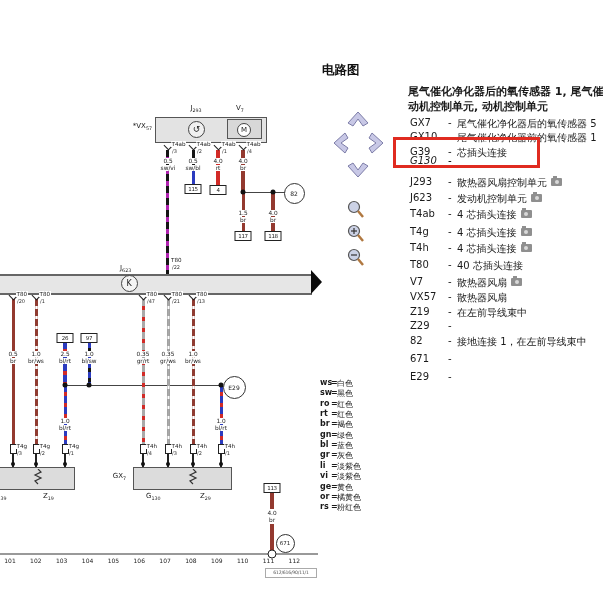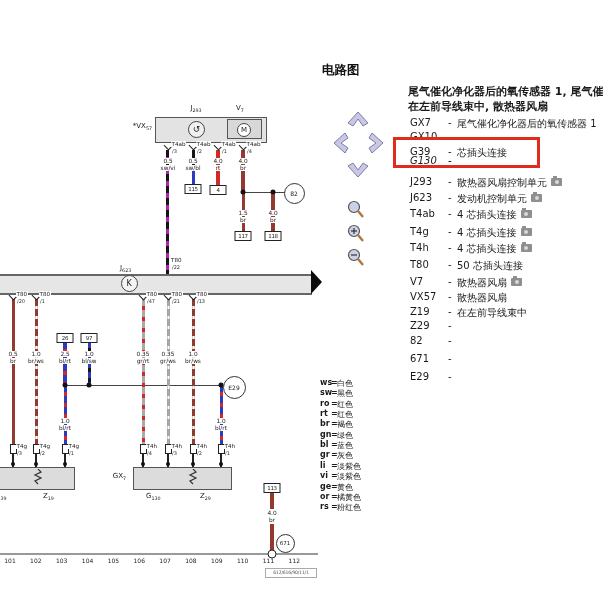--- a/index.html
+++ b/index.html
@@ -278,31 +278,32 @@
     <line x1="8" y1="5" x2="8" y2="11" stroke="#333" stroke-width="1.2"></line>
     <line x1="12" y1="12" x2="17" y2="18" stroke="#b07840" stroke-width="2.5"></line>
   </svg>
 <svg class="navbtn" style="left:346px;top:247px" width="20" height="22">
     <circle cx="8" cy="8" r="5.5" fill="#ccd2e6" stroke="#555" stroke-width="1.2"></circle>
     <line x1="5" y1="8" x2="11" y2="8" stroke="#333" stroke-width="1.2"></line>
     <line x1="12" y1="12" x2="17" y2="18" stroke="#b07840" stroke-width="2.5"></line>
   </svg>
 
 <div class="hdr" style="top:84px">尾气催化净化器后的氧传感器 1, 尾气催化净化器前的氧传感器 1, 发</div>
-<div class="hdr" style="top:99px">在左前导线束中, 散热器风扇</div>
+<div class="hdr" style="top:99px">动机控制单元, 动机控制单元</div>
 
 <div id="legend">
     <span class="legend-row" style="top: 117px;">
       <span class="lg-code">GX7</span>
       <span class="lg-dash">-</span>
-      <span class="lg-desc">尾气催化净化器后的氧传感器 1</span>
+      <span class="lg-desc">尾气催化净化器后的氧传感器 5</span>
     </span>
     <span class="legend-row" style="top: 131px;">
       <span class="lg-code">GX10</span>
       <span class="lg-dash">-</span>
+      <span class="lg-desc">尾气催化净化器前的氧传感器 1</span>
     </span>
     <span class="legend-row" style="top: 146px;">
       <span class="lg-code">G39</span>
       <span class="lg-dash">-</span>
       <span class="lg-desc">芯插头连接</span>
     </span>
     <span class="legend-row" style="top: 155px; font-style: italic;">
       <span class="lg-code">G130</span>
       <span class="lg-dash">-</span>
     </span>
@@ -327,21 +328,21 @@
       <span class="lg-desc">4 芯插头连接<span class="cam"></span></span>
     </span>
     <span class="legend-row" style="top: 242px;">
       <span class="lg-code">T4h</span>
       <span class="lg-dash">-</span>
       <span class="lg-desc">4 芯插头连接<span class="cam"></span></span>
     </span>
     <span class="legend-row" style="top: 259px;">
       <span class="lg-code">T80</span>
       <span class="lg-dash">-</span>
-      <span class="lg-desc">50 芯插头连接</span>
+      <span class="lg-desc">40 芯插头连接</span>
     </span>
     <span class="legend-row" style="top: 276px;">
       <span class="lg-code">V7</span>
       <span class="lg-dash">-</span>
       <span class="lg-desc">散热器风扇<span class="cam"></span></span>
     </span>
     <span class="legend-row" style="top: 291px;">
       <span class="lg-code">VX57</span>
       <span class="lg-dash">-</span>
       <span class="lg-desc">散热器风扇</span>
@@ -351,20 +352,21 @@
       <span class="lg-dash">-</span>
       <span class="lg-desc">在左前导线束中</span>
     </span>
     <span class="legend-row" style="top: 320px;">
       <span class="lg-code">Z29</span>
       <span class="lg-dash">-</span>
     </span>
     <span class="legend-row" style="top: 335px;">
       <span class="lg-code">82</span>
       <span class="lg-dash">-</span>
+      <span class="lg-desc">接地连接 1，在左前导线束中</span>
     </span>
     <span class="legend-row" style="top: 353px;">
       <span class="lg-code">671</span>
       <span class="lg-dash">-</span>
     </span>
     <span class="legend-row" style="top: 371px;">
       <span class="lg-code">E29</span>
       <span class="lg-dash">-</span>
     </span>
   </div>

